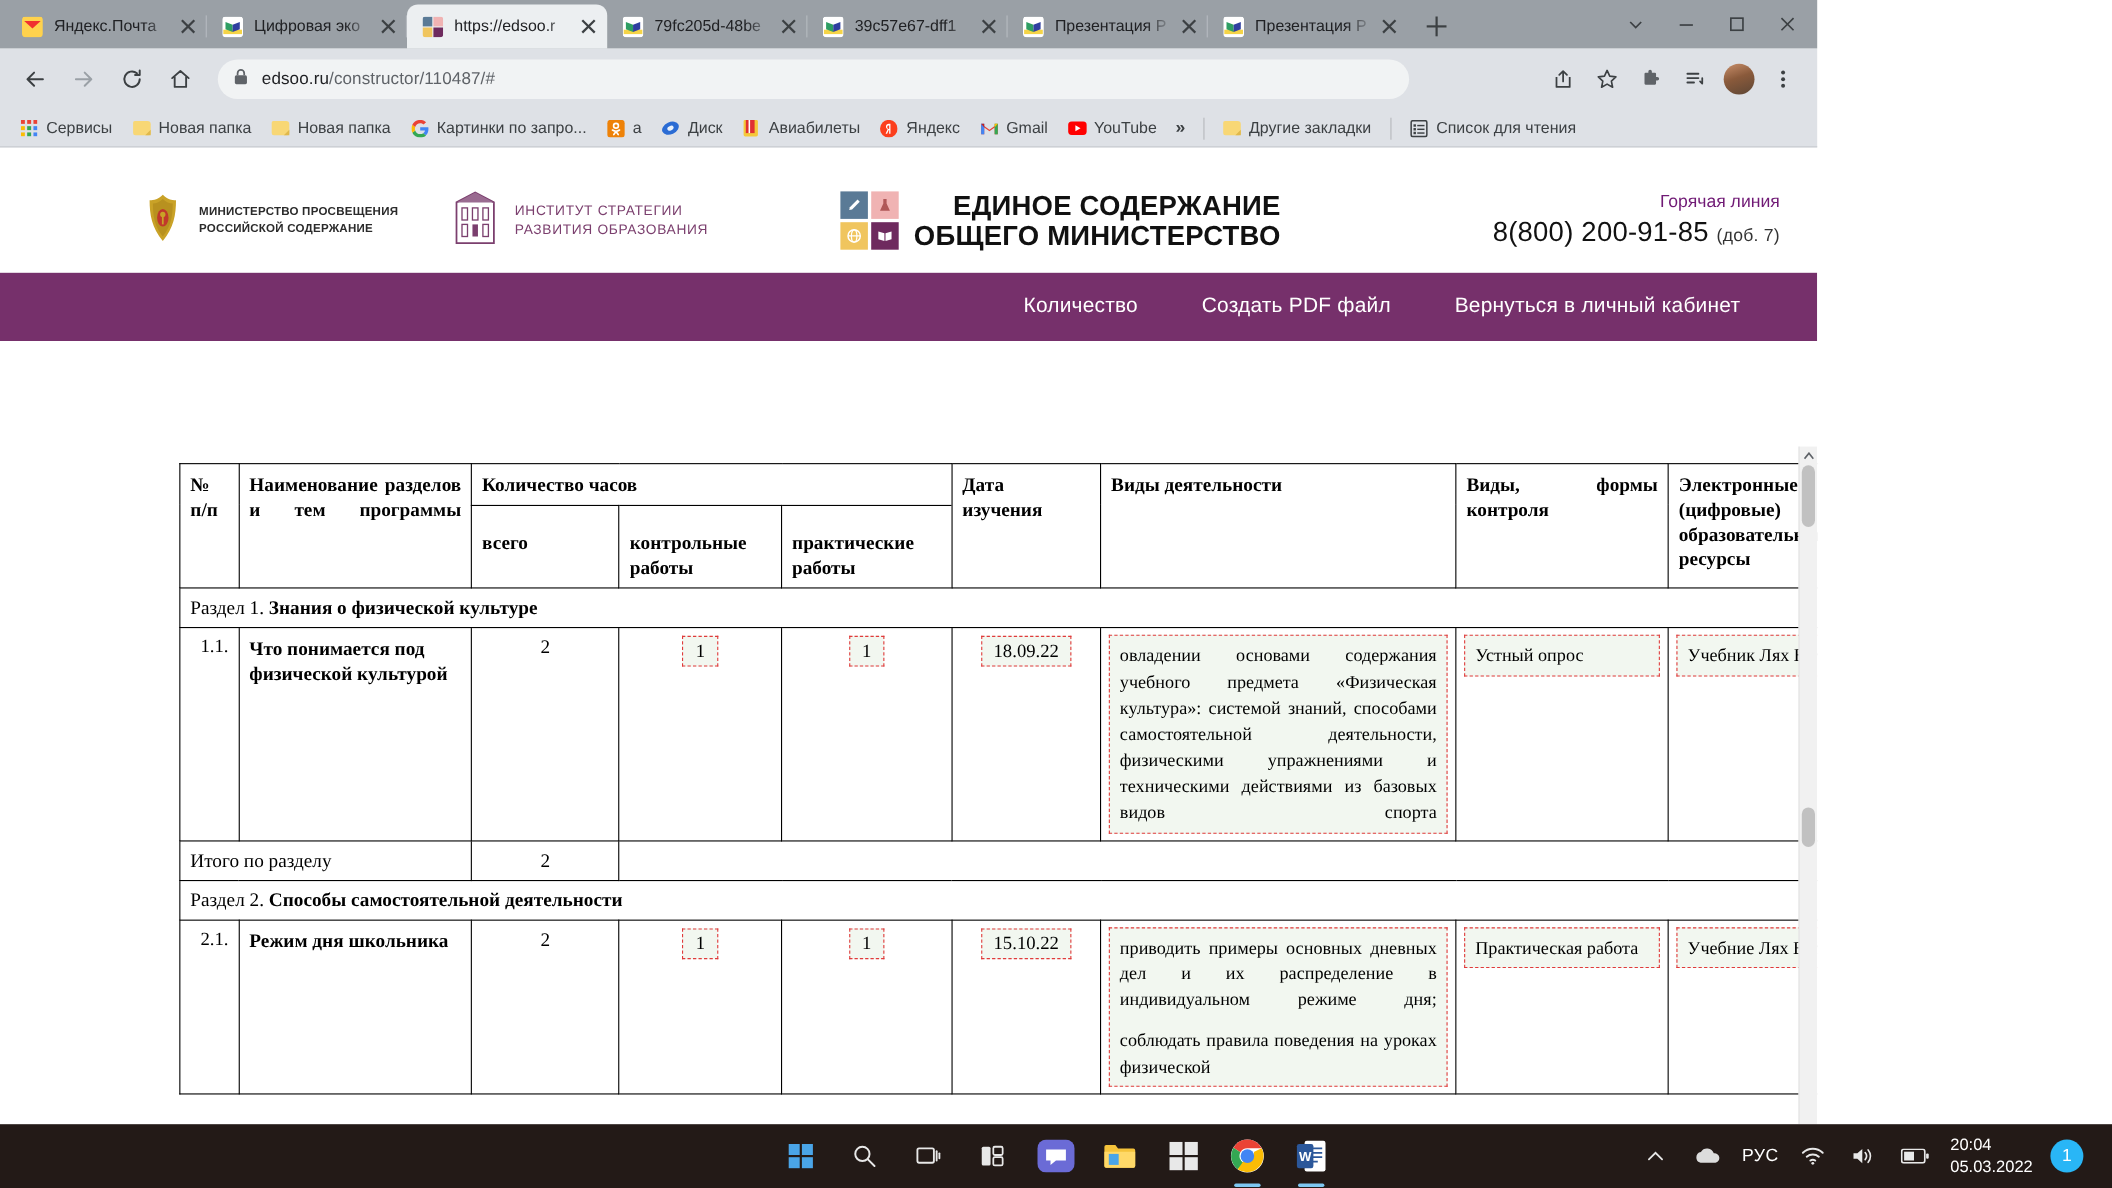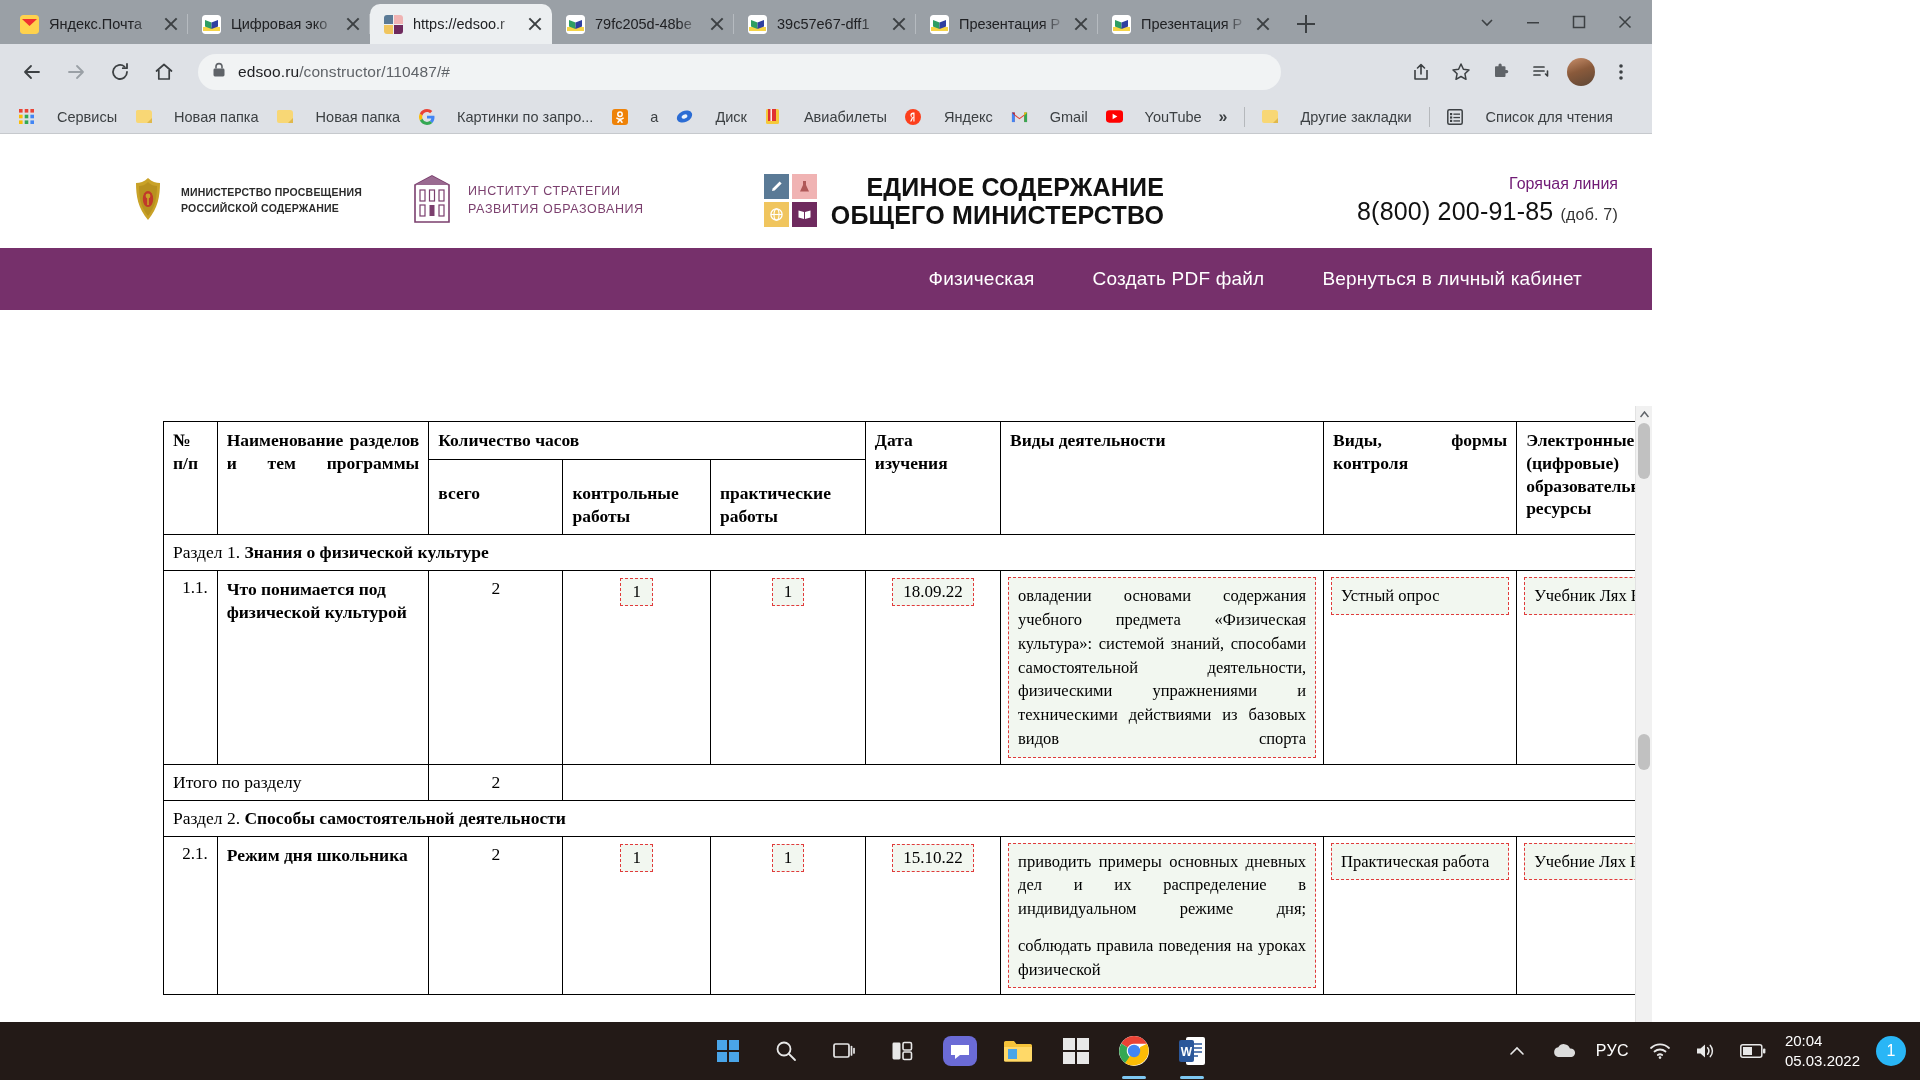--- a/index.html
+++ b/index.html
@@ -71,21 +71,21 @@
   .omnibox .url .dim { color: #5f6368; }
   .tb-right { display:flex; align-items:center; gap: 2px; margin-left: auto; }
   .tb-icon { width: 38px; height: 38px; display:flex; align-items:center; justify-content:center; border-radius:50%; }
   .avatar { width: 28px; height: 28px; border-radius: 50%;
     background: linear-gradient(160deg,#c98f6b 0%,#8a5a3b 45%,#5d4635 100%); }
 
   .bookmarks {
     height: 34px; background: #dee1e6; display: flex; align-items: center;
     padding: 0 10px; gap: 2px; border-bottom: 1px solid #c6c9cd;
   }
-  .bm { display:flex; align-items:center; gap:22px; padding: 3px 8px; border-radius: 4px; white-space: nowrap; justify-content: space-between; }
+  .bm { display:flex; align-items:center; gap:7px; padding: 3px 8px; border-radius: 4px; white-space: nowrap; justify-content: space-between; }
   .bm-label { font-size: 14.5px; color: #3c4043; }
   .bm-ico { width: 17px; height: 17px; flex: 0 0 17px; display:flex; align-items:center; justify-content:center; }
   .folder-ico {
     width:16px; height:13px; background:#f8d775; border-radius:1.5px 3px 2px 2px; position:relative;
   }
   .folder-ico::after{content:"";position:absolute;right:0;bottom:0;border-width:0 0 5px 5px;border-style:solid;border-color:transparent transparent #e0b84b transparent;}
   .bm-sep { width: 1px; height: 20px; background: #b5b8bc; margin: 0 7px; }
   .chev { font-size: 16px; color:#3c4043; padding: 0 7px; font-weight:700; }
 
   
@@ -151,21 +151,21 @@
   .vs-t2 { top: 328px; height: 36px; }
 
   
   .taskbar {
     position:absolute; left:0; bottom:0; width:1920px; height:58px;
     background:#231a17; display:flex; align-items:center; color:#fff;
   }
   .tb-center { position:absolute; left:50%; transform:translateX(-50%); display:flex; align-items:center; gap: 10px; }
   .tbi { width: 48px; height: 44px; display:flex; align-items:center; justify-content:center; position:relative; }
   .tbi.active::after { content:""; position:absolute; bottom:-6px; left:12px; right:12px; height:3px; background:#7ec8f2; border-radius:2px; }
-  .tray { position:absolute; right:0; display:flex; align-items:center; gap:16px; padding-right: 14px; }
+  .tray { position:absolute; right:12px; display:flex; align-items:center; gap:16px; padding-right: 14px; }
   .clock { font-size: 15px; line-height: 1.35; }
   .notif { width: 30px; height: 30px; border-radius: 50%; background:#29b6f6; color:#fff;
     display:flex; align-items:center; justify-content:center; font-size: 16px; }
   .lang { font-size: 16px; letter-spacing:.4px; }
 </style>
 </head>
 <body>
 
 <div class="browser">
 
@@ -563,21 +563,21 @@
         </span>
       </div>
 
       <div class="hotline">
         <div class="hl1">Горячая линия</div>
         <div class="hl2"><span>8(800) 200-91-85</span> <span class="ext">(доб. 7)</span></div>
       </div>
     </div>
 
     <div class="purplebar">
-      <span class="pbtn">Физическая</span>
+      <span class="pbtn">Количество</span>
       <span class="pbtn">Создать PDF файл</span>
       <span class="pbtn">Вернуться в личный кабинет</span>
     </div>
 
     <div class="doc-wrap">
       <div class="doc">
         <table class="plan">
           <colgroup>
             <col style="width:52px">
               <col style="width:205px">

